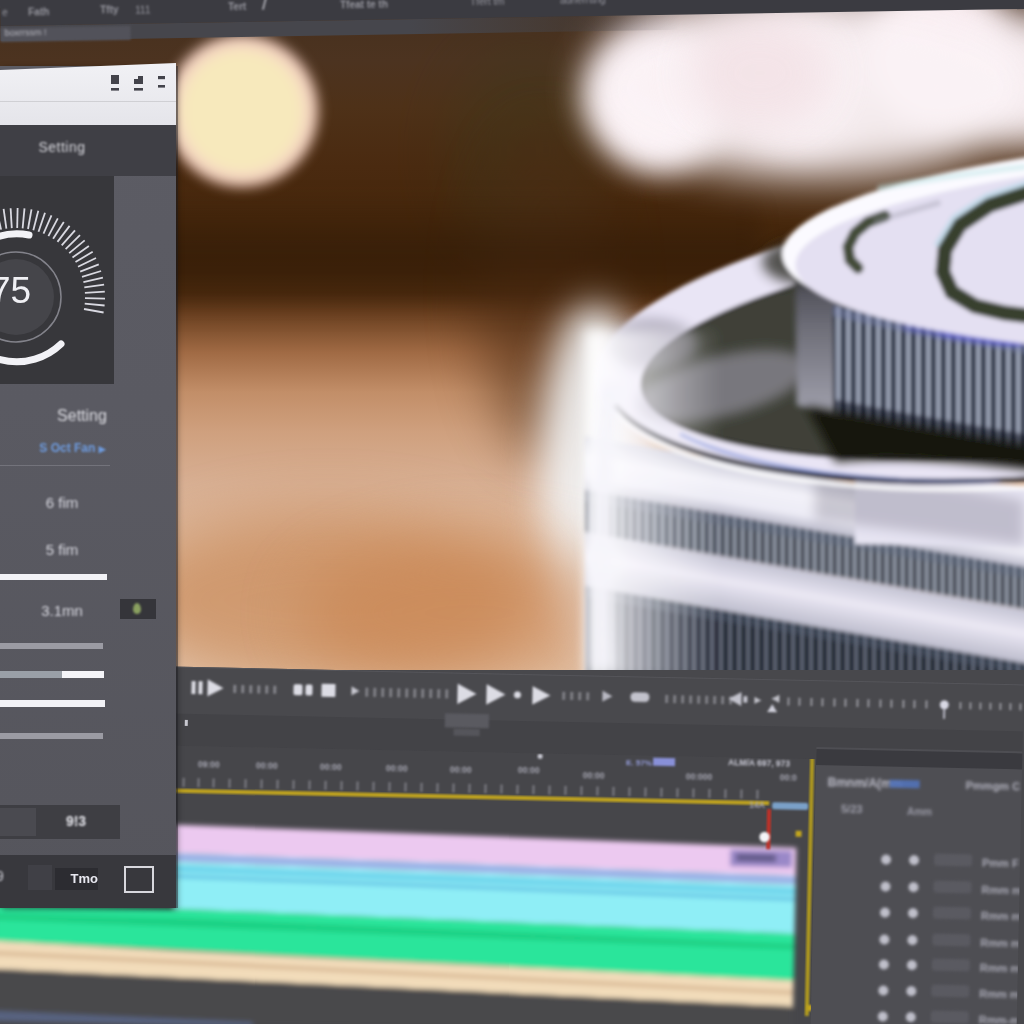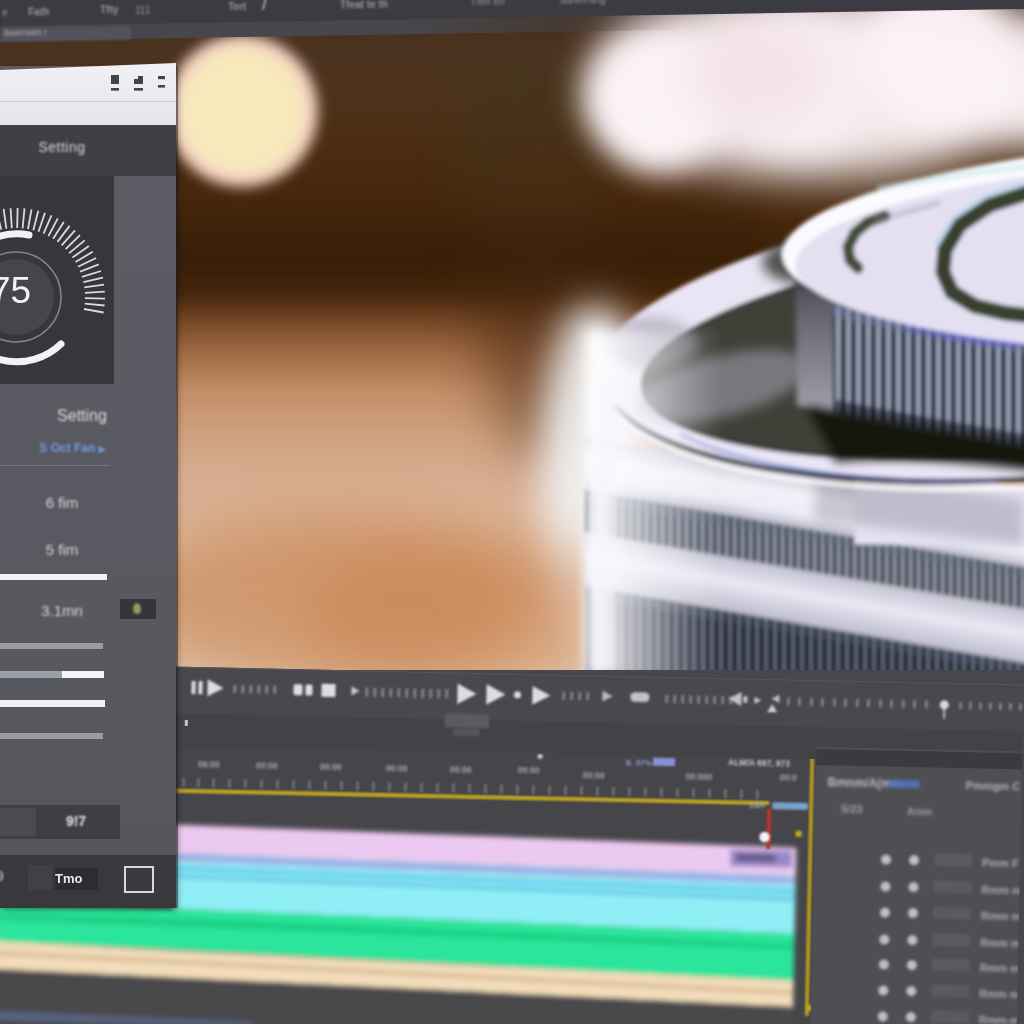--- a/index.html
+++ b/index.html
@@ -484,22 +484,22 @@
   <div class="abs" style="left:0;top:602px;width:124px;text-align:center;color:#d8d8e0;font-size:15px;filter:blur(1px);">3.1mn</div>
   <div class="abs" style="left:120px;top:599px;width:36px;height:20px;background:#35353a;filter:blur(.6px);"></div>
   <div class="abs" style="left:133px;top:603px;width:8px;height:11px;background:#8aa060;border-radius:50% 50% 50% 50%/60% 60% 40% 40%;filter:blur(1px);"></div>
   <div class="abs" style="left:0;top:643px;width:103px;height:6px;background:#9b9ba3;filter:blur(.6px);"></div>
   <div class="abs" style="left:0;top:671px;width:104px;height:7px;background:linear-gradient(90deg,#9aa0a8 0 60%,#f4f4f8 60%);filter:blur(.6px);"></div>
   <div class="abs" style="left:0;top:700px;width:105px;height:7px;background:#f2f2f6;filter:blur(.6px);"></div>
   <div class="abs" style="left:0;top:733px;width:103px;height:6px;background:#9b9ba3;filter:blur(.6px);"></div>
 
   <div class="abs" style="left:0;top:805px;width:120px;height:34px;background:#3e3e43;"></div>
   <div class="abs" style="left:0;top:808px;width:36px;height:28px;background:#4a4a50;"></div>
-  <div class="abs" style="left:52px;top:813px;width:48px;text-align:center;color:#e8e8ee;font-size:14px;font-weight:bold;filter:blur(.8px);">9!7</div>
+  <div class="abs" style="left:52px;top:813px;width:48px;text-align:center;color:#e8e8ee;font-size:14px;font-weight:bold;filter:blur(.8px);">9!3</div>
 
   <div class="abs" style="left:0;top:855px;width:176px;height:53px;background:#38383d;"></div>
   <div class="abs" style="left:-4px;top:868px;color:#c8c8d0;font-size:14px;filter:blur(.8px);">9</div>
   <div class="abs" style="left:28px;top:865px;width:24px;height:25px;background:#404046;"></div>
   <div class="abs" style="left:55px;top:868px;width:43px;height:22px;background:#2c2c31;"></div>
-  <div class="abs" style="left:55px;top:871px;width:43px;text-align:left;color:#e8e8f0;font-size:13px;font-weight:bold;filter:blur(.7px);">Tmo</div>
+  <div class="abs" style="left:55px;top:871px;width:43px;text-align:right;color:#e8e8f0;font-size:13px;font-weight:bold;filter:blur(.7px);">Tmo</div>
   <div class="abs" style="left:124px;top:866px;width:26px;height:23px;border:2.5px solid #d8d8de;filter:blur(.6px);"></div>
 
 </div>
 
 </body></html>

